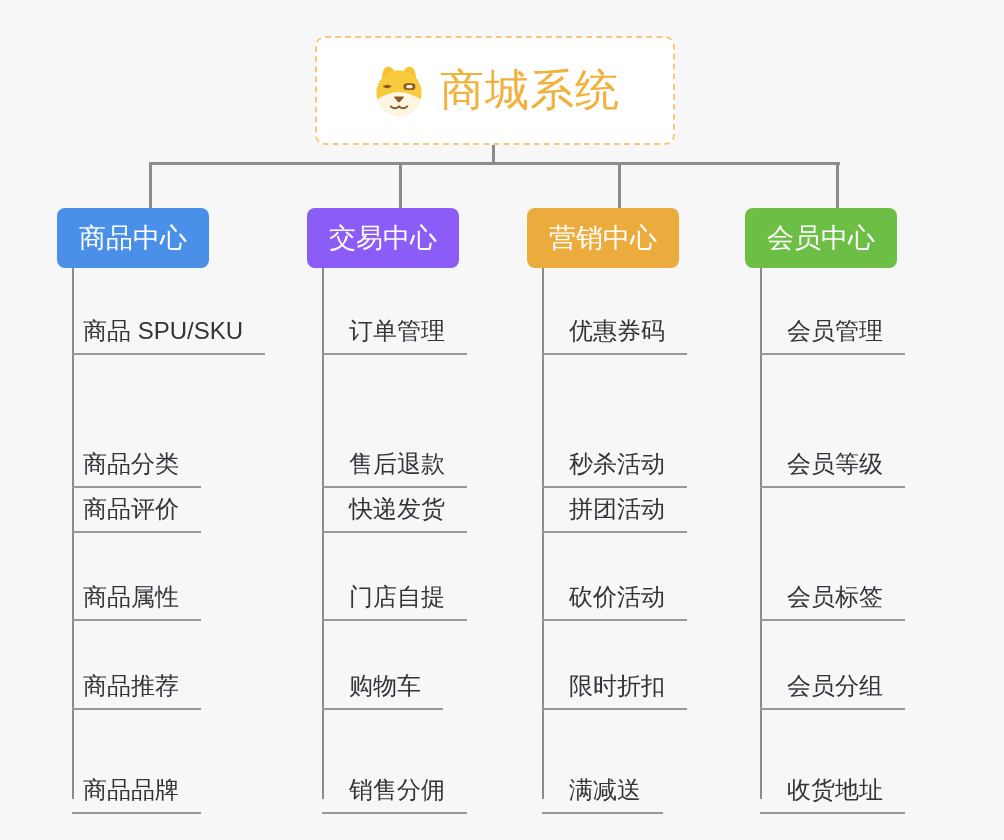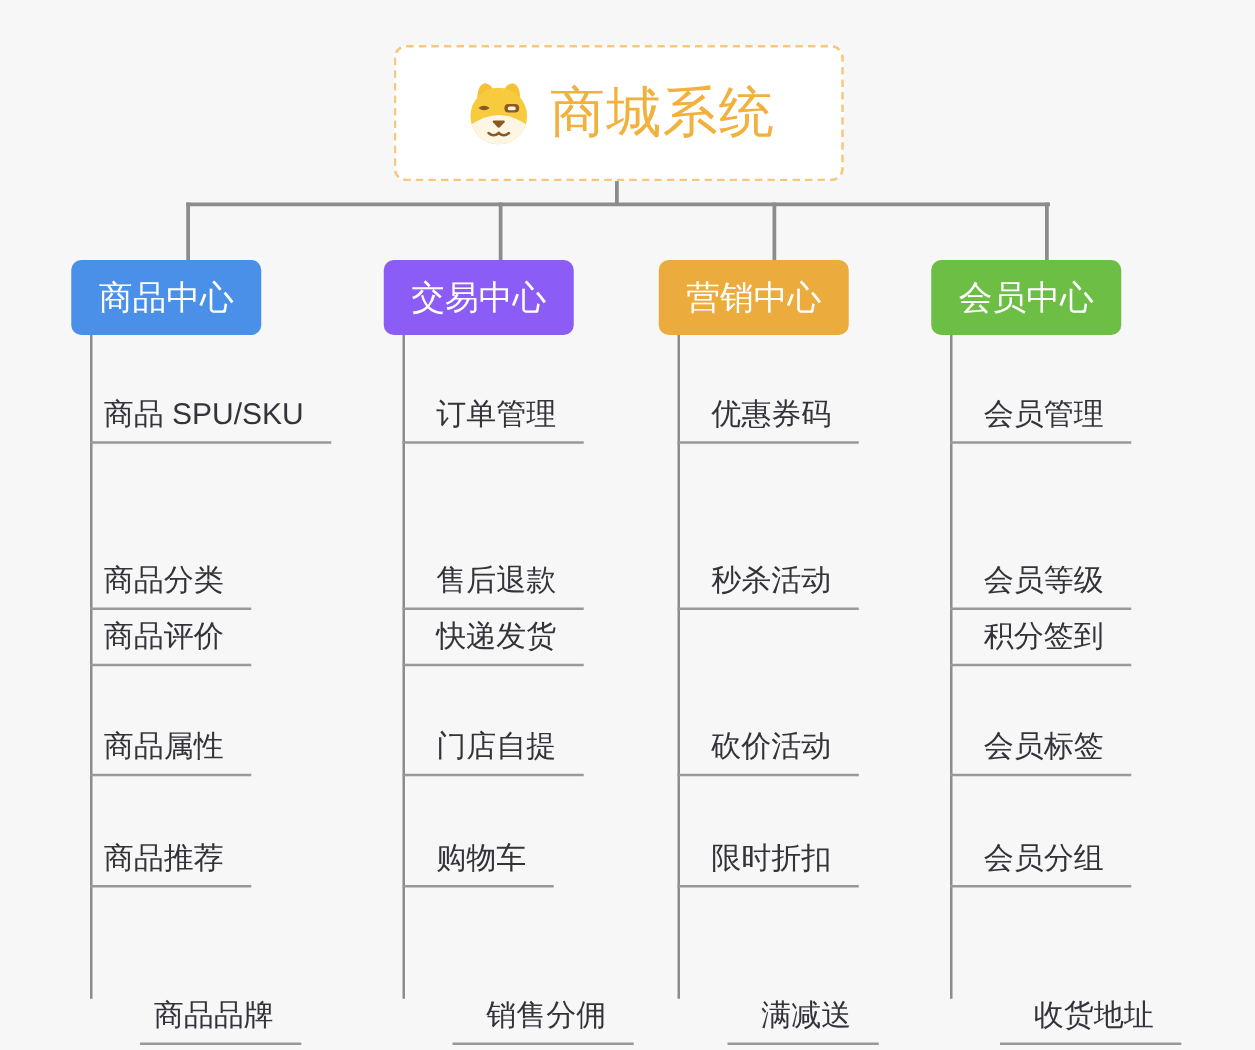--- a/index.html
+++ b/index.html
@@ -34,21 +34,21 @@
   .branch.b1{ left:57px; } .branch.b2{ left:307px; } .branch.b3{ left:527px; } .branch.b4{ left:745px; }
 
   
   .leaf {
     position:absolute; height:44px; border-bottom:2px solid #999999;
     display:flex; align-items:flex-end;
     padding:0 22px 6px 27px; font-size:24px; color:#33333a; white-space:nowrap;
   }
   .leaf.c1{ left:72px;padding-left:11px; } .leaf.c2{ left:322px; } .leaf.c3{ left:542px; } .leaf.c4{ left:760px;font-family:Liberation Serif, serif; }
   .leaf.r1{ top:311px; } .leaf.r2{ top:424px;margin-top:20px; } .leaf.r3{ top:489px; }
-  .leaf.r4{ top:577px; } .leaf.r5{ top:666px; } .leaf.r6{ top:792px;margin-left:40px; }
+  .leaf.r4{ top:577px; } .leaf.r5{ top:666px; } .leaf.r6{ top:770px; }
 </style>
 </head>
 <body>
 
 <div class="canvas">
 
   <div class="line trunk"></div>
   <div class="line bus"></div>
   <div class="line drop d1"></div>
   <div class="line drop d2"></div>
@@ -105,24 +105,24 @@
 
   <div class="leaf c2 r1">订单管理</div>
   <div class="leaf c2 r2">售后退款</div>
   <div class="leaf c2 r3">快递发货</div>
   <div class="leaf c2 r4">门店自提</div>
   <div class="leaf c2 r5">购物车</div>
   <div class="leaf c2 r6">销售分佣</div>
 
   <div class="leaf c3 r1">优惠券码</div>
   <div class="leaf c3 r2">秒杀活动</div>
+  <div class="leaf c3 r3">拼团活动</div>
   <div class="leaf c3 r4">砍价活动</div>
   <div class="leaf c3 r5">限时折扣</div>
   <div class="leaf c3 r6">满减送</div>
 
   <div class="leaf c4 r1">会员管理</div>
   <div class="leaf c4 r2">会员等级</div>
-  <div class="leaf c4 r3">积分签到</div>
   <div class="leaf c4 r4">会员标签</div>
   <div class="leaf c4 r5">会员分组</div>
   <div class="leaf c4 r6">收货地址</div>
 
 </div>
 
 </body></html>

